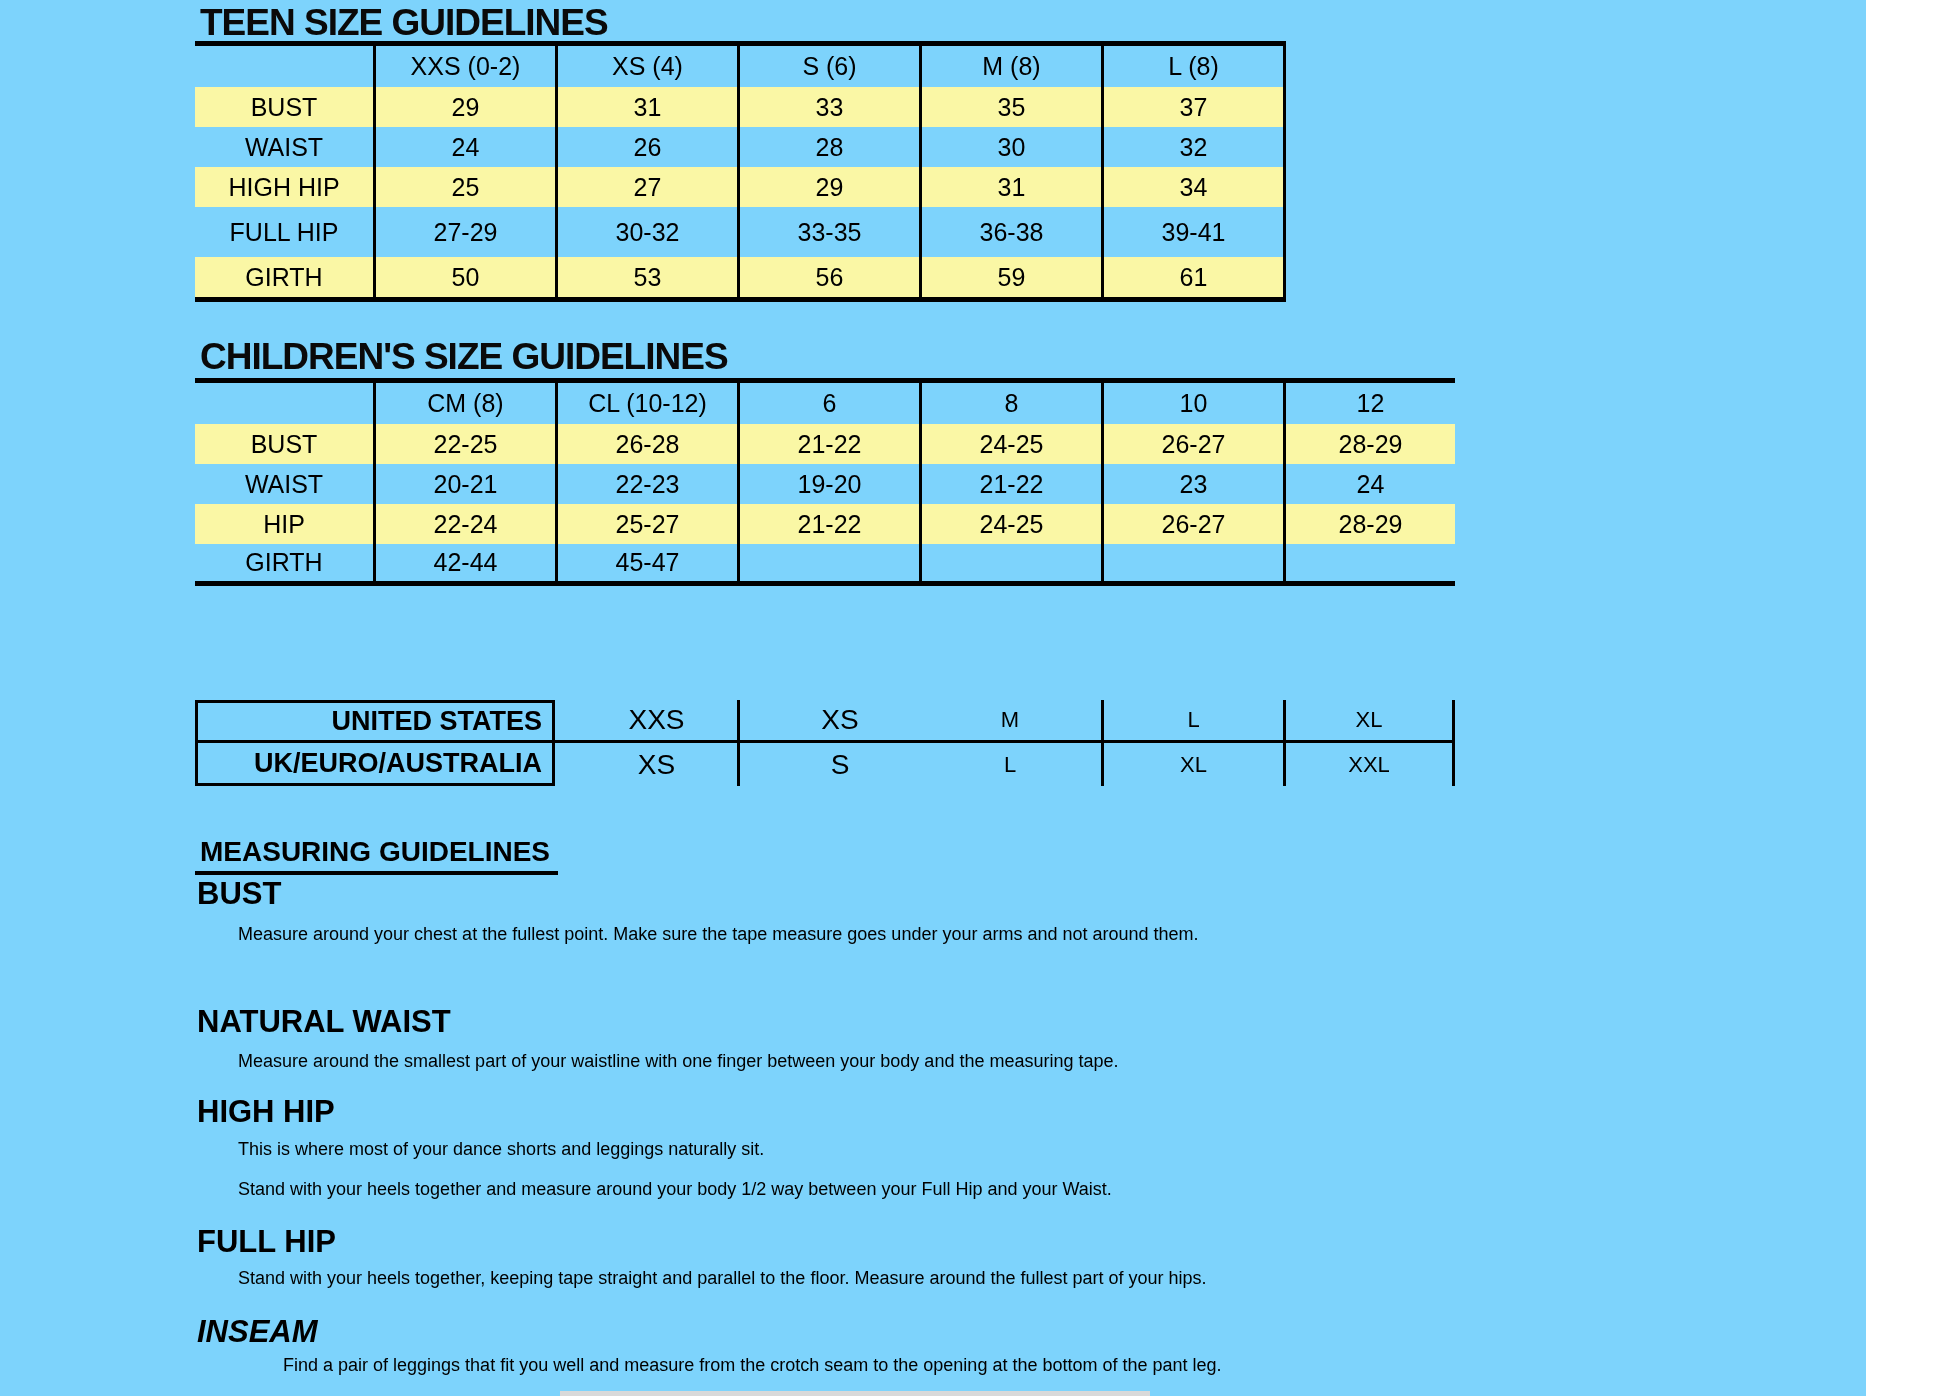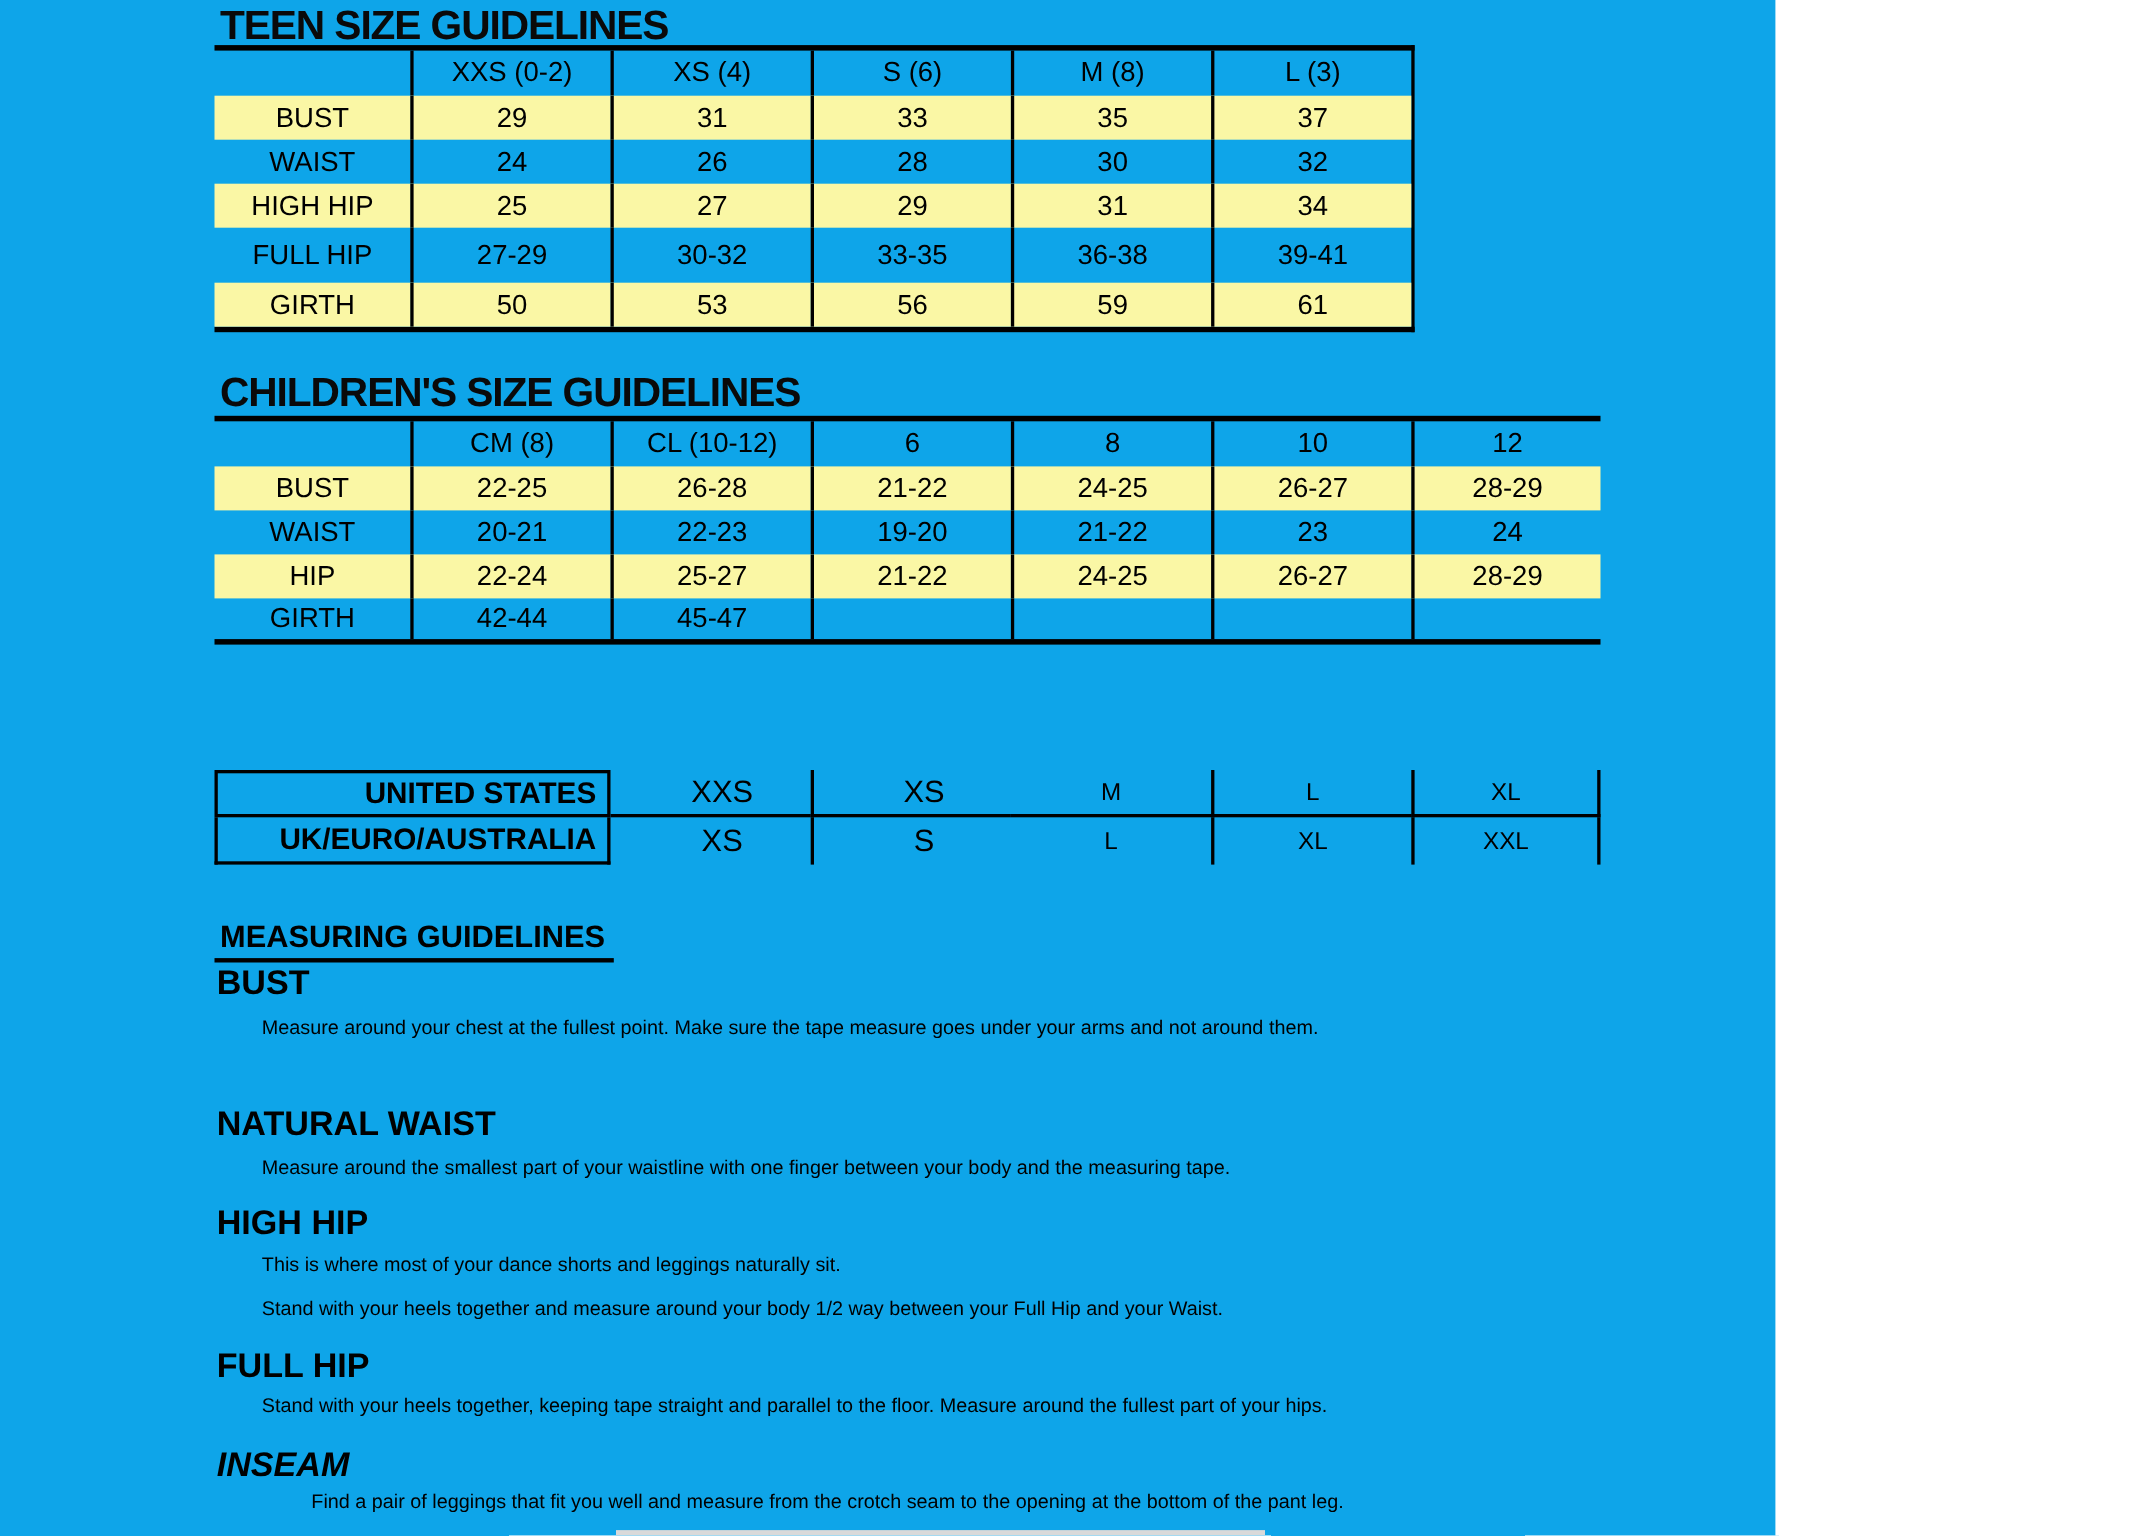--- a/index.html
+++ b/index.html
@@ -1,17 +1,17 @@
 <!DOCTYPE html>
 <html><head>
 <meta charset="utf-8">
 <style>
   html,body{margin:0;padding:0;background:#ffffff;}
   #canvas{
-    position:relative;width:1614px;height:1396px;background:#0ea5e9;overflow:hidden;
+    position:relative;width:1866px;height:1396px;background:#7dd3fc;overflow:hidden;
     font-family:"Liberation Sans","DejaVu Sans",sans-serif;color:#000;
   }
   .doc-title{
     position:absolute;left:200px;font-size:37px;font-weight:700;letter-spacing:-1px;
     white-space:nowrap;color:#0a0a0a;
   }
   
   .size-table{position:absolute;display:grid;border-top:5px solid #000;border-bottom:5px solid #000;}
   .cell{
     display:flex;align-items:center;justify-content:center;
@@ -51,21 +51,21 @@
 
   <div class="doc-title" style="top:2px;">TEEN SIZE GUIDELINES</div>
 
   <div class="size-table teen">
 
     <div class="cell"></div>
     <div class="cell vline">XXS (0-2)</div>
     <div class="cell vline">XS (4)</div>
     <div class="cell vline">S (6)</div>
     <div class="cell vline">M (8)</div>
-    <div class="cell vline">L (3)</div>
+    <div class="cell vline">L (8)</div>
 
     <div class="cell yellow">BUST</div>
     <div class="cell yellow vline">29</div>
     <div class="cell yellow vline">31</div>
     <div class="cell yellow vline">33</div>
     <div class="cell yellow vline">35</div>
     <div class="cell yellow vline">37</div>
 
     <div class="cell">WAIST</div>
     <div class="cell vline">24</div>

